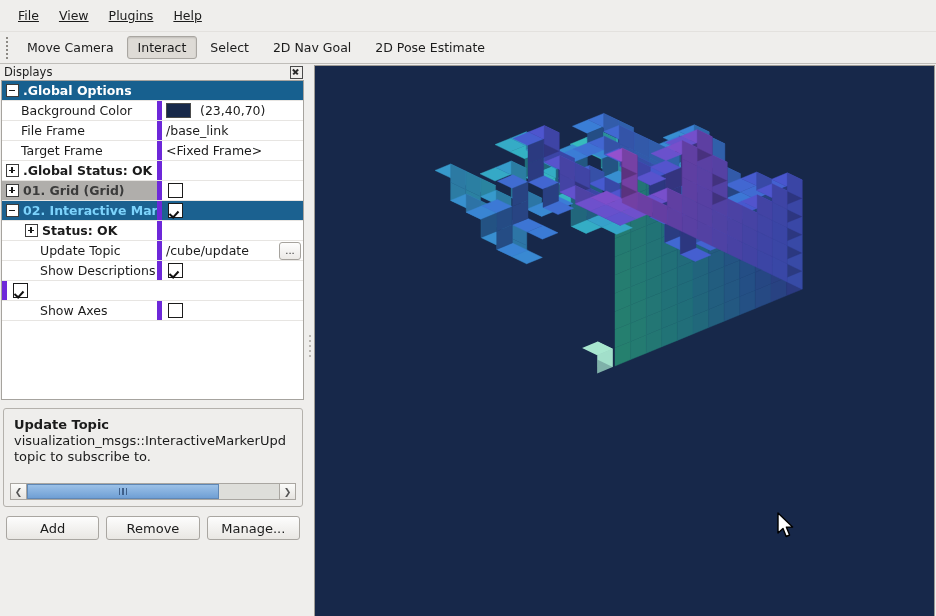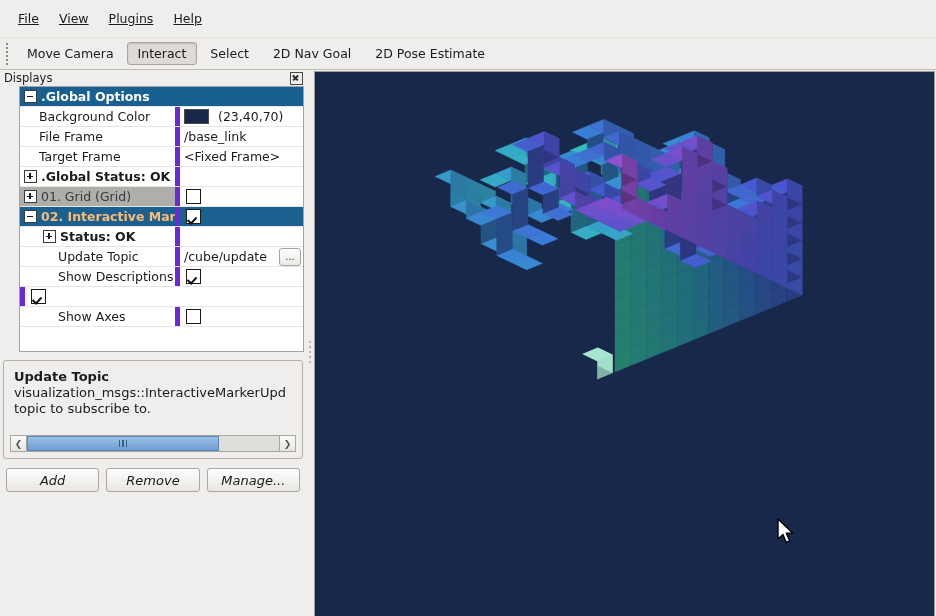--- a/index.html
+++ b/index.html
@@ -8,21 +8,21 @@
     font-family:"DejaVu Sans","Liberation Sans",sans-serif;
     font-size:12.5px;
     background:#efeeec;
     color:#1b1b1b;
     -webkit-font-smoothing:antialiased;
   }
   .app{position:relative;width:936px;height:616px;}
 
   
   .menubar{
-    height:38px;background:#efeeec;display:flex;align-items:center;
+    height:32px;background:#efeeec;display:flex;align-items:center;
     padding-left:8px;border-bottom:1px solid #e3e1de;box-sizing:border-box;
   }
   .menu-item{padding:2px 10px;font-size:12.5px;color:#1b1b1b;cursor:default;}
   .menu-item u{text-decoration:underline;}
 
   
   .toolbar{
     height:32px;background:#efeeec;display:flex;align-items:center;
     box-sizing:border-box;border-bottom:1px solid #bfbdb9;
   }
@@ -57,22 +57,22 @@
     width:11px;height:11px;border:1px solid #4a4a4a;position:relative;background:#efeeec;
   }
   .dock-close:before,.dock-close:after{
     content:"";position:absolute;left:1px;top:4px;width:7px;height:1.5px;background:#2a2a2a;
   }
   .dock-close:before{transform:rotate(45deg);}
   .dock-close:after{transform:rotate(-45deg);}
 
   
   .tree-wrap{
-    margin:0 2px 0 19px;background:#ffffff;border:1px solid #a6a39e;
-    height:266px;box-sizing:border-box;overflow:hidden;position:relative;
+    margin:0 2px 0 1px;background:#ffffff;border:1px solid #a6a39e;
+    height:320px;box-sizing:border-box;overflow:hidden;position:relative;
   }
   .row{display:flex;height:20px;align-items:stretch;box-sizing:border-box;
        border-bottom:1px solid #e7e5e2;font-size:12.5px;}
   .row .namecell{
     display:flex;align-items:center;box-sizing:border-box;
     width:155px;min-width:155px;overflow:hidden;white-space:nowrap;
   }
   .row .valcell{
     flex:1;display:flex;align-items:center;box-sizing:border-box;
     border-left:5px solid #6d28d9;padding-left:4px;overflow:hidden;white-space:nowrap;
@@ -80,22 +80,22 @@
   .expander{
     width:11px;height:11px;border:1px solid #3b3b3b;background:#fff;
     position:relative;margin:0 4px 0 4px;flex:0 0 auto;
   }
   .expander:before{content:"";position:absolute;left:2px;top:4.5px;width:6px;height:1.5px;background:#1b1b1b;}
   .expander.plus:after{content:"";position:absolute;left:4.25px;top:2px;width:1.5px;height:6px;background:#1b1b1b;}
   .indent-1{padding-left:19px;}
   .indent-2{padding-left:38px;}
   .hdr{background:#17608f;color:#ffffff;font-weight:bold;}
   .hdr .valcell{border-left:none;}
-  .sel{background:#1b6190;color:#fdba74;font-weight:bold;}
-  .disabledrow .namecell{background:#b0aeab;color:#3b3b3b;font-weight:normal;}
+  .sel{background:#1b6190;color:#7dd3fc;font-weight:bold;}
+  .disabledrow .namecell{background:#b0aeab;color:#3b3b3b;font-weight:bold;}
   .boldtxt{font-weight:bold;}
   .cbox{
     width:13px;height:13px;border:1.5px solid #1b1b1b;background:#fff;
     position:relative;margin-left:2px;flex:0 0 auto;
   }
   .cbox.on:after{
     content:"";position:absolute;left:2px;top:5px;width:4px;height:7px;
     border:solid #111;border-width:0 2px 2px 0;transform:rotate(42deg);
   }
   .swatch{width:23px;height:13px;background:#17284a;border:1px solid #4b4b4b;margin-right:9px;flex:0 0 auto;}
@@ -122,21 +122,21 @@
   .sc-track{flex:1;border-top:1px solid #a9a6a1;border-bottom:1px solid #a9a6a1;background:#dededa;position:relative;}
   .sc-thumb{
     position:absolute;left:0;top:0;bottom:0;width:76%;
     background:linear-gradient(#9cc1e8,#6f9fd4);border:1px solid #5f87b5;box-sizing:border-box;
     display:flex;align-items:center;justify-content:center;
   }
   .sc-grip{display:flex;gap:2px;}
   .sc-grip i{width:1.5px;height:7px;background:#3e5f8a;display:block;}
 
   
-  .btnrow{display:flex;gap:7px;padding:9px 6px 0 6px;font-style:italic;}
+  .btnrow{display:flex;gap:7px;padding:9px 6px 0 6px;}
   .btn{
     flex:1;height:24px;border:1px solid #a9a6a1;border-radius:3px;
     background:linear-gradient(#fdfdfd,#e9e7e3);font-size:13px;color:#1b1b1b;
     display:flex;align-items:center;justify-content:center;box-sizing:border-box;
   }
 
   
   .vsplit{width:8px;background:#efeeec;display:flex;align-items:center;justify-content:center;}
   .vsplit i{width:2px;height:2px;background:#b9b6b1;display:block;}
   .vsplit .dots{display:flex;flex-direction:column;gap:3px;}

